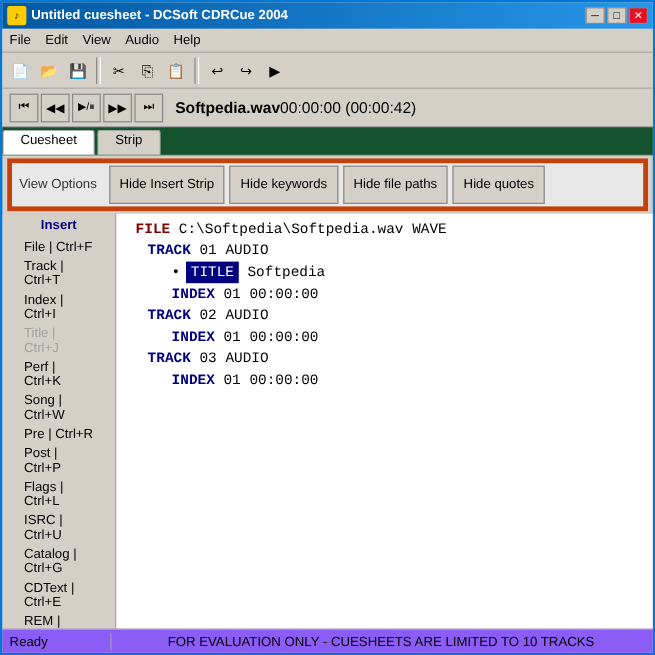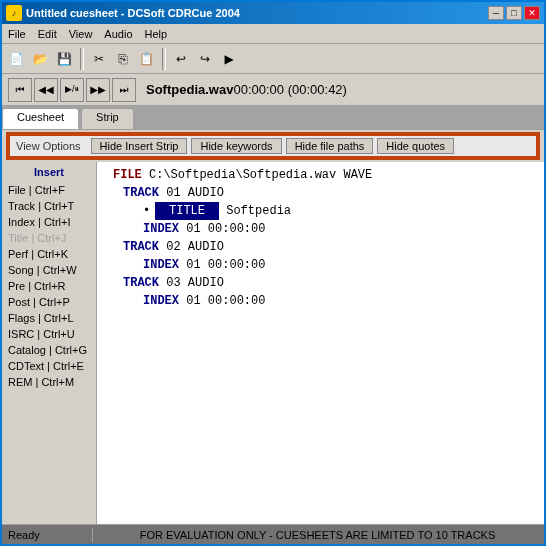--- a/index.html
+++ b/index.html
@@ -132,21 +132,21 @@
       color: #000;
     }
     .track-time {
       font-size: 13px;
       color: #000;
     }
     .tabs-row {
       display: flex;
       height: 24px;
       padding-top: 2px;
-      background: #a3a3a3;
+      background: #14532d;
       border-bottom: 1px solid #a0a0a0;
     }
     .tab {
       padding: 2px 14px;
       border: 1px solid #a0a0a0;
       border-bottom: none;
       background: #d4d0c8;
       cursor: pointer;
       font-size: 11px;
       margin-right: 2px;
@@ -170,35 +170,35 @@
       font-size: 11px;
       color: #333;
       margin-right: 6px;
     }
     .opt-btn {
       background: #d4d0c8;
       border: 1px solid #888;
       padding: 1px 8px;
       font-size: 11px;
       cursor: pointer;
-      height: 16px;
+      height: 32px;
       text-align: center;
     }
     .main-content {
       display: flex;
       flex: 1;
       overflow: hidden;
     }
     .insert-panel {
       width: 95px;
       background: #d4d0c8;
       border-right: 1px solid #a0a0a0;
       display: flex;
       flex-direction: column;
-      padding: 4px 0;
+      padding: 4px 12px;
     }
     .insert-title {
       text-align: center;
       font-size: 11px;
       color: #000080;
       font-weight: bold;
       margin-bottom: 4px;
     }
     .insert-item {
       padding: 2px 6px;
@@ -224,21 +224,21 @@
     .cue-file { color: #800000; font-weight: bold; }
     .cue-track { color: #000080; font-weight: bold; text-align: right; }
     .cue-audio { color: #000000; }
     .cue-index { color: #000080; font-weight: bold; }
     .bullet {
       width: 10px;
       margin-right: 2px;
     }
     .status-bar {
       height: 20px;
-      background: #737373;
+      background: #8b5cf6;
       border-top: 1px solid #a0a0a0;
       display: flex;
       align-items: center;
       padding: 0 6px;
       gap: 4px;
     }
     .status-left {
       font-size: 11px;
       width: 80px;
     }
@@ -343,21 +343,21 @@
       <div class="cue-line">
         <span style="margin-left:10px;" class="cue-file">FILE</span><span class="cue-audio"> C:\Softpedia\Softpedia.wav WAVE</span>
       </div>
 
       <div class="cue-line indent1">
         <span class="cue-track">TRACK</span><span class="cue-audio"> 01 AUDIO</span>
       </div>
 
       <div class="cue-line indent2">
         <span class="bullet">•</span>
-        <span style="background:#000080;color:white;padding:0 14px;">TITLE</span>
+        <span style="background:#000080;color:white;padding:0 4px;">TITLE</span>
         <span class="cue-audio"> Softpedia</span>
       </div>
 
       <div class="cue-line indent2">
         <span class="cue-index">INDEX</span><span class="cue-audio"> 01 00:00:00</span>
       </div>
 
       <div class="cue-line indent1">
         <span class="cue-track">TRACK</span><span class="cue-audio"> 02 AUDIO</span>
       </div>

